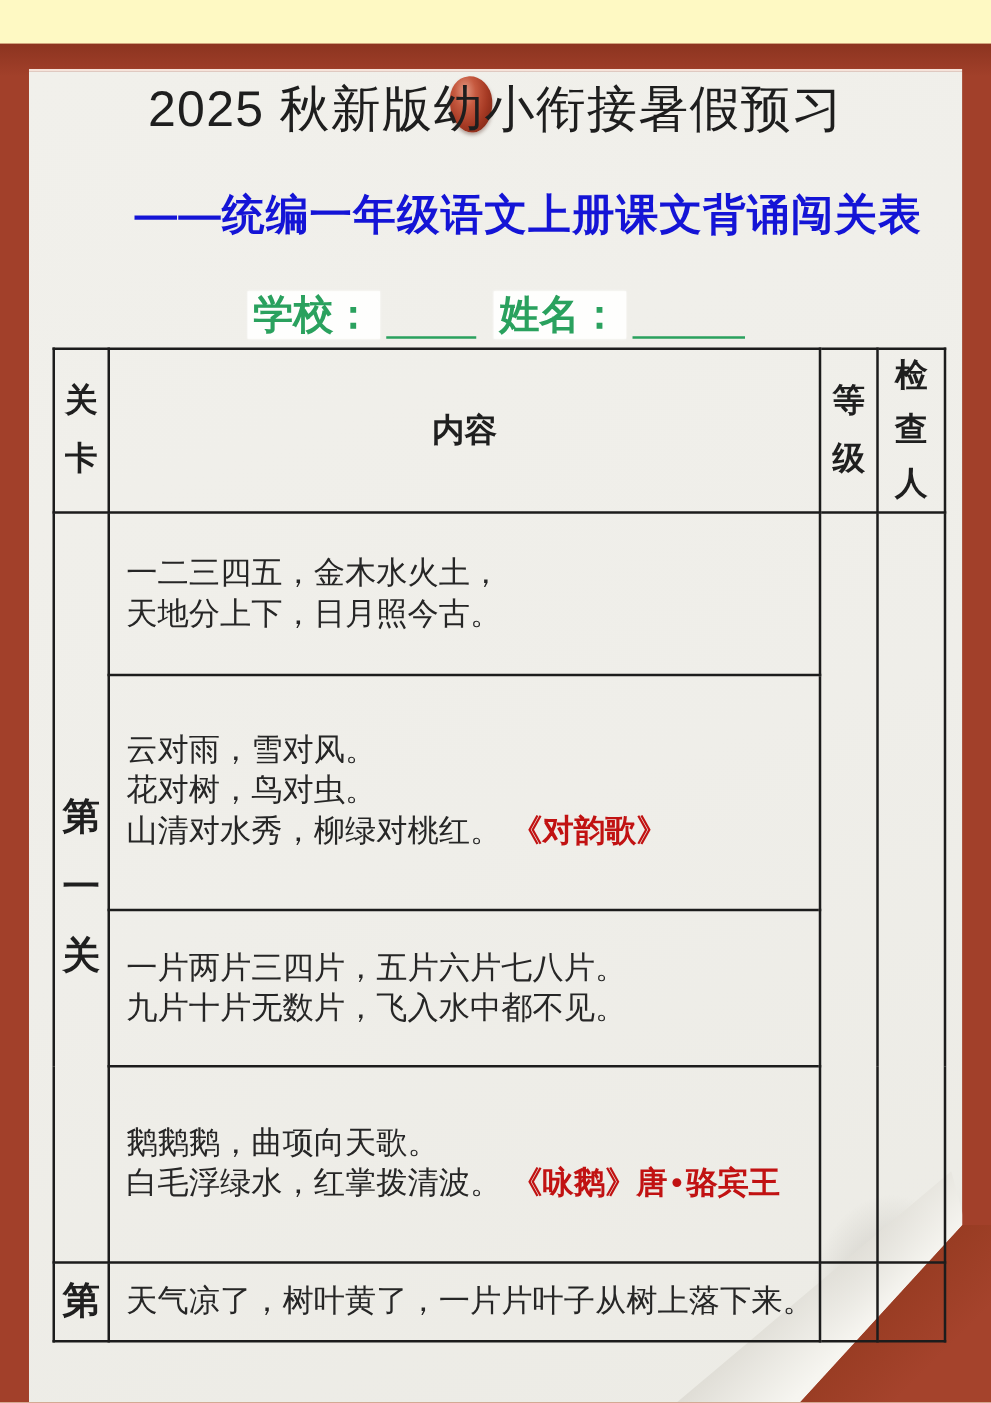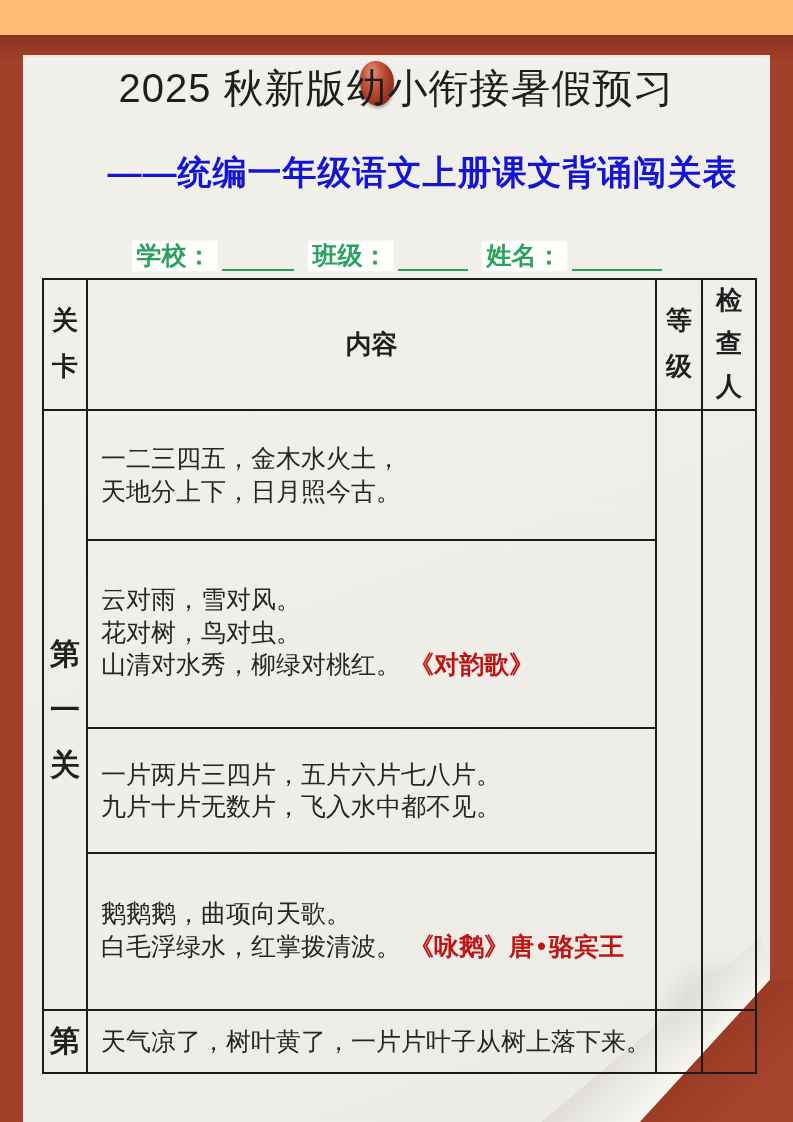--- a/index.html
+++ b/index.html
@@ -1,18 +1,18 @@
 <!DOCTYPE html>
 <html><head>
 <meta charset="utf-8">
 <style>
   * { margin:0; padding:0; box-sizing:border-box; }
   html,body { width:793px; height:1122px; }
   body { font-family:"Liberation Sans", sans-serif; background:#fff; }
-  #canvas { position:relative; width:793px; height:1122px; overflow:hidden; background:#fdba74; }
+  #canvas { position:relative; width:793px; height:1122px; overflow:hidden; background:#fef9c3; }
 
   
   .red-bg   { position:absolute; left:0; top:35px; width:793px; height:1087px; background:#A2402A; }
   .red-band { position:absolute; left:0; top:35px; width:793px; height:26px;
               background:linear-gradient(to bottom, #8C3420 0%, rgba(140,52,32,0) 100%); }
 
   
   .paper { position:absolute; left:23px; top:55px; width:747px; height:1067px;
            background:linear-gradient(160deg, #F1F0EB 0%, #EFEEE9 55%, #ECEBE5 100%);
            clip-path:polygon(0 0, 747px 0, 747px 925px, 617px 1067px, 0 1067px);
@@ -37,21 +37,21 @@
 
   .title { position:absolute; left:23px; top:66px; width:747px; text-align:center;
            font-size:40px; font-weight:500; letter-spacing:1px; color:#1E1E1E; line-height:1.1; }
   .subtitle { position:absolute; left:33px; top:152px; width:747px; text-align:center;
               font-size:34px; font-weight:700; color:#1414D6; letter-spacing:1px;
               transform:translateX(16px); line-height:1.2; }
 
   
   .fields { position:absolute; left:23px; top:233px; width:747px; height:38px;
             display:flex; justify-content:center; align-items:flex-end; gap:14px;
-            font-family:"Liberation Serif", serif; font-size:25px; font-weight:700; color:#2AA15E; }
+            font-family:"Liberation Serif", serif; font-size:32px; font-weight:700; color:#2AA15E; }
   .field-group { display:flex; align-items:flex-end; }
   .field-label { background:#FEFEFD; padding:1px 5px 2px 5px; line-height:1.1; box-shadow:0 0 2px rgba(255,255,255,0.9); }
   .blank { display:inline-block; height:24px; border-bottom:2px solid #2AA15E; margin-left:5px; }
   .blank.w1 { width:72px; } .blank.w2 { width:70px; } .blank.w3 { width:90px; }
 
   
   table.sheet { position:absolute; left:42px; top:278px; width:713px; border-collapse:collapse; table-layout:fixed; }
   table.sheet td, table.sheet th { border:2px solid #1C1C1C; padding:0; vertical-align:middle; background:transparent; }
   th.h { font-family:"Liberation Serif", serif; font-weight:700; font-size:26px; color:#1F1F1F; text-align:center; }
   .vstack { width:1.15em; margin:0 auto; word-break:break-all; line-height:1.8; text-align:center; }
@@ -80,24 +80,20 @@
   <div class="pin"></div>
 
   <div class="content">
     <div class="title">2025 秋新版幼小衔接暑假预习</div>
     <div class="subtitle">——统编一年级语文上册课文背诵闯关表</div>
 
     <div class="fields">
       <span class="field-group">
         <span class="field-label">学校：</span>
         <span class="blank w1"></span>
-      </span>
-      <span class="field-group">
-        <span class="field-label">班级：</span>
-        <span class="blank w2"></span>
       </span>
       <span class="field-group">
         <span class="field-label">姓名：</span>
         <span class="blank w3"></span>
       </span>
     </div>
 
     <table class="sheet">
       <colgroup>
           <col style="width:44px">

